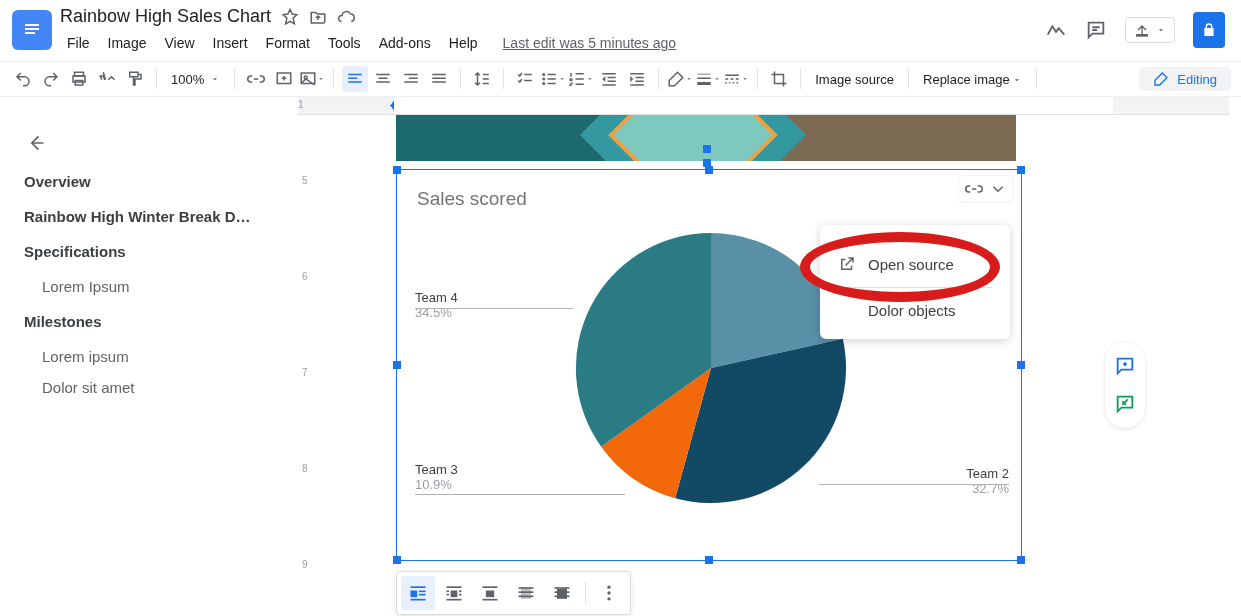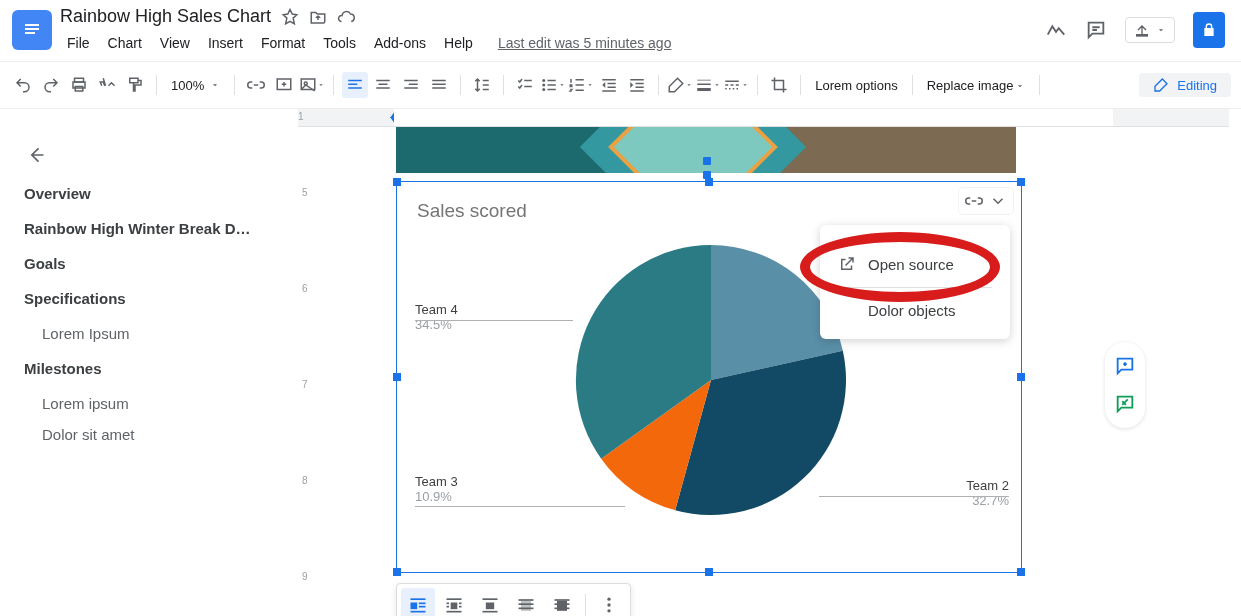--- a/index.html
+++ b/index.html
@@ -22,21 +22,21 @@
   .title-row { display: flex; align-items: center; gap: 10px; }
   .title-text { font-size: 18px; color: #202124; }
   .title-icons { display: flex; gap: 10px; color: #5f6368; }
   .menu-row { display: flex; align-items: center; gap: 4px; margin-top: 6px; font-size: 14px; color: #202124; }
   .menu-item { padding: 2px 7px; cursor: pointer; border-radius: 3px; }
   .last-edit { margin-left: 14px; color: #5f6368; text-decoration: underline; cursor: pointer; }
   .header-right { display: flex; align-items: center; gap: 18px; padding-right: 4px; margin-top: 6px; }
   .share-pill { display:flex; align-items:center; gap:6px; border:1px solid #dadce0; border-radius: 4px; padding: 4px 8px; color:#5f6368;}
   .blue-btn { background:#1a73e8; color:#fff; border-radius:4px; padding:10px 8px; display:flex; align-items:center; gap:6px;}
   
-  .toolbar { display: flex; align-items: center; height: 48px; border-top: 1px solid #eee; border-bottom: 1px solid #eee; padding: 0 10px; margin-top: 8px; gap: 2px;}
+  .toolbar { display: flex; align-items: center; height: 36px; border-top: 1px solid #eee; border-bottom: 1px solid #eee; padding: 0 10px; margin-top: 8px; gap: 2px;}
   .tb-btn { width: 26px; height: 26px; display:flex; align-items:center; justify-content:center; border-radius:3px; color:#5f6368; cursor:pointer;}
   .tb-btn.active { background:#e8f0fe; color:#1a73e8; }
   .tb-sep { width:1px; height:20px; background:#e0e0e0; margin: 0 6px; }
   .tb-text { font-size:13px; color:#202124; padding: 0 6px; cursor:pointer;}
   .editing-pill { margin-left:auto; background:#f1f3f4; border-radius:4px; display:flex; align-items:center; gap:8px; padding:4px 14px; color:#1a73e8;}
   .zoom-box { display:flex; align-items:center; gap:6px; font-size:13px; color:#202124; padding:0 6px;}
   
   .ruler { position:relative; height:18px; margin-left: 298px; margin-right: 12px; background:#fff; font-size:10px; color:#9aa0a6;}
   .ruler::after { content:""; position:absolute; left:96px; right:116px; top:0; bottom:0; background:#fff;}
   .ruler-shade-l { position:absolute; left:0; width:96px; top:0; bottom:0; background:#f1f3f4;}
@@ -121,21 +121,21 @@
           </span>
         <span>
             <svg width="18" height="18" viewBox="0 0 24 24" fill="none" stroke="#5f6368" stroke-width="2">
               <path d="M6 18a4 4 0 1 1 .7-7.95A6 6 0 0 1 18 8a5 5 0 0 1 1 9.9"></path>
             </svg>
           </span>
       </div>
     </div>
     <div class="menu-row">
       <span class="menu-item">File</span>
-      <span class="menu-item">Chart</span>
+      <span class="menu-item">Image</span>
       <span class="menu-item">View</span>
       <span class="menu-item">Insert</span>
       <span class="menu-item">Format</span>
       <span class="menu-item">Tools</span>
       <span class="menu-item">Add-ons</span>
       <span class="menu-item">Help</span>
       <span class="last-edit">Last edit was 5 minutes ago</span>
     </div>
   </div>
   <div class="header-right">
@@ -338,21 +338,21 @@
         <path d="M7 10l5 5 5-5z"></path>
       </svg>
     </div>
   <div class="tb-sep"></div>
   <div class="tb-btn">
       <svg width="18" height="18" viewBox="0 0 24 24" fill="none" stroke="#5f6368" stroke-width="2">
         <path d="M6 2v16h16M2 6h16v16"></path>
       </svg>
     </div>
   <div class="tb-sep"></div>
-  <div class="tb-text">Lorem options</div>
+  <div class="tb-text">Image source</div>
   <div class="tb-sep"></div>
   <div class="tb-text"><span>Replace image</span><svg style="display:inline-block; vertical-align:middle; margin-left:2px" width="10" height="10" viewBox="0 0 24 24" fill="#5f6368">
         <path d="M7 10l5 5 5-5z"></path>
       </svg></div>
   <div class="tb-sep"></div>
   <div class="editing-pill">
     <svg width="16" height="16" viewBox="0 0 24 24" fill="none" stroke="#1a73e8" stroke-width="2">
         <path d="M14 3l7 7-11 11H3v-7z"></path>
       </svg>
     <span>Editing</span>
@@ -379,21 +379,20 @@
 
 <div class="body-row">
   <div class="outline-panel">
     <div class="back-arrow">
       <svg width="20" height="20" viewBox="0 0 24 24" fill="none" stroke="#5f6368" stroke-width="2">
           <path d="M15 4l-8 8 8 8M7 12h14"></path>
         </svg>
     </div>
     <div class="lvl1">Overview</div>
     <div class="lvl1 trunc">Rainbow High Winter Break D…</div>
-    <div class="lvl1">Goals</div>
     <div class="lvl1">Specifications</div>
     <div class="lvl2">Lorem Ipsum</div>
     <div class="lvl1">Milestones</div>
     <div class="lvl2">Lorem ipsum</div>
     <div class="lvl2">Dolor sit amet</div>
   </div>
 
   <div class="vruler">
     <span class="vruler-tick" style="top:60px">5</span>
     <span class="vruler-tick" style="top:156px">6</span>

